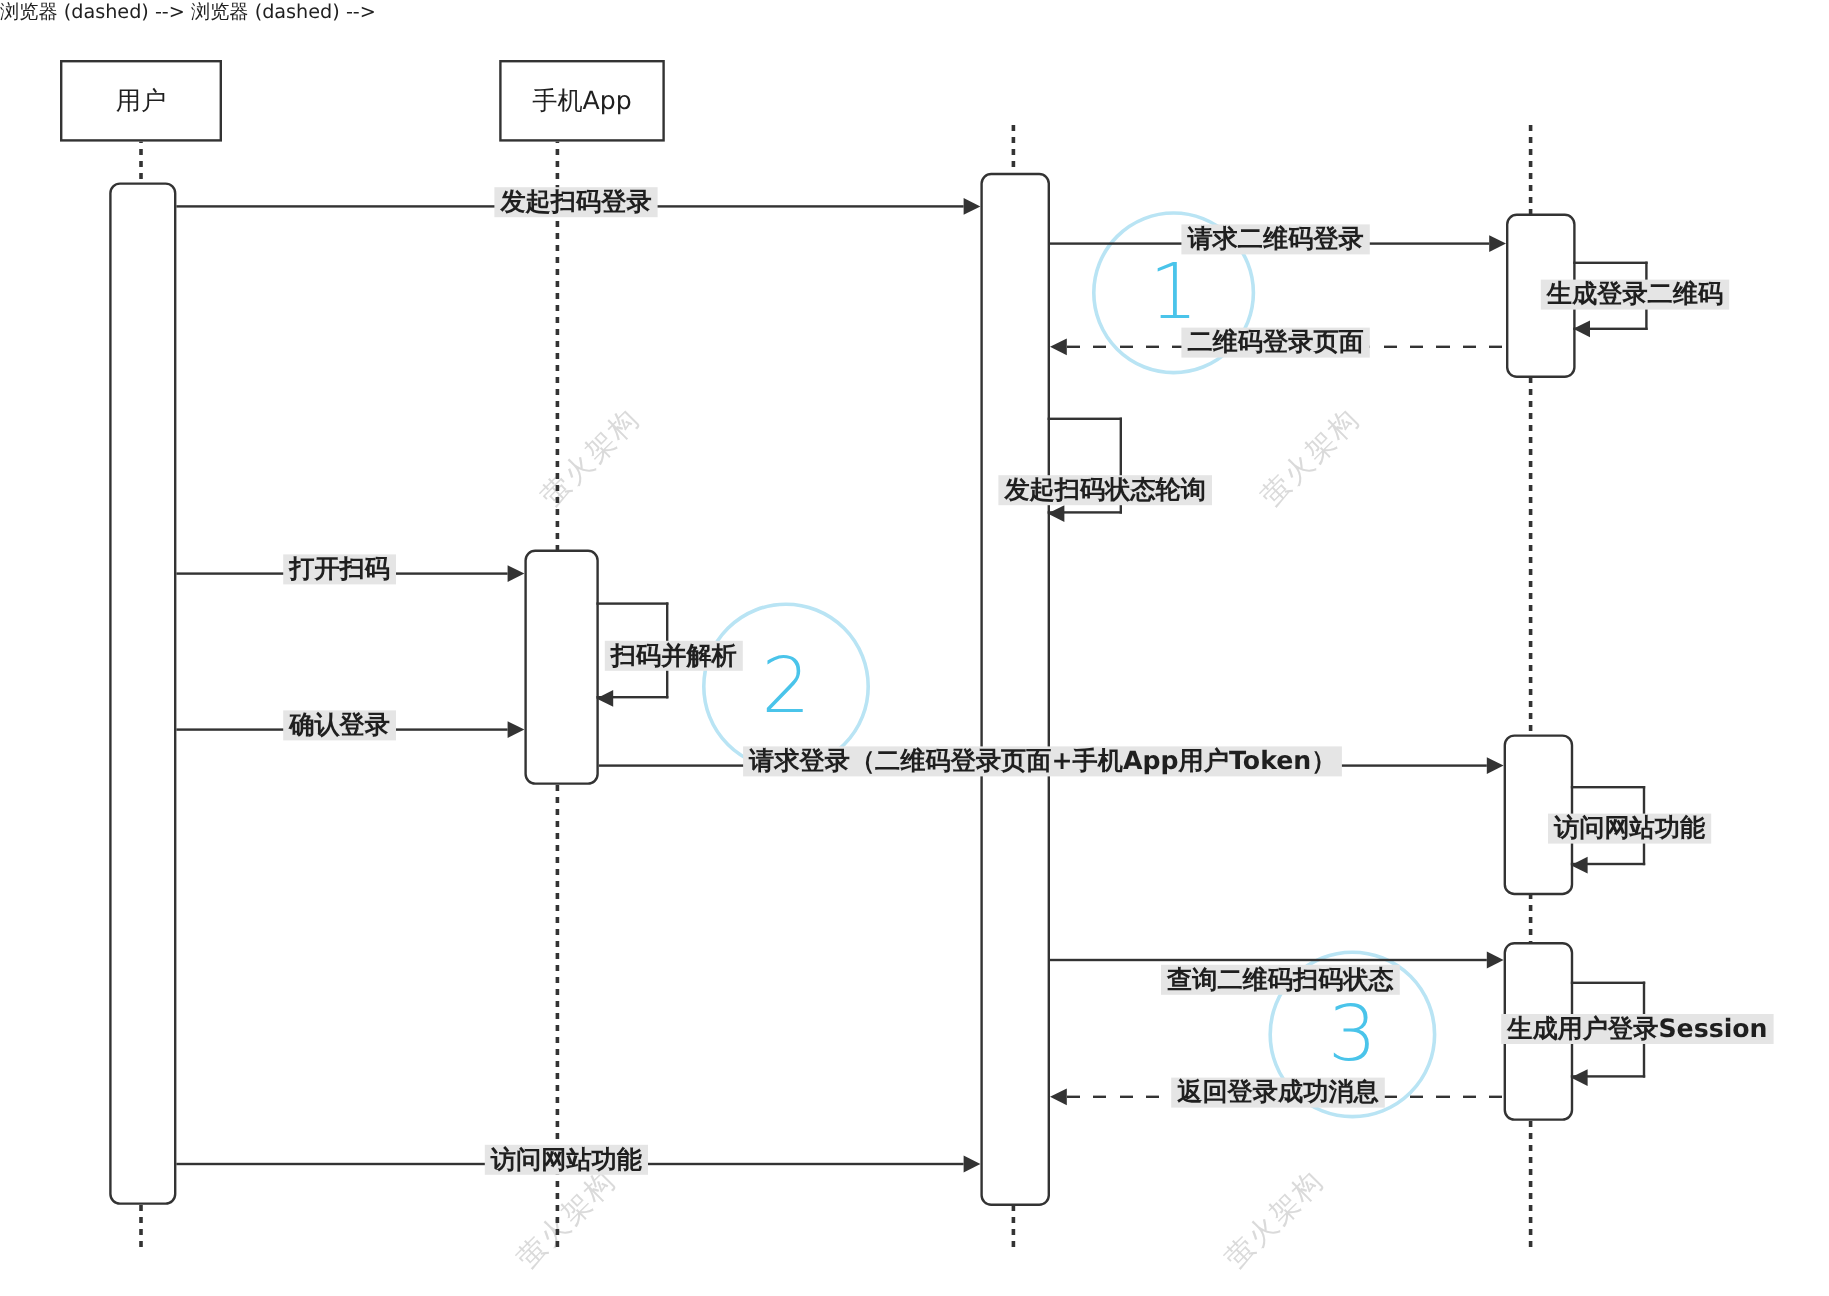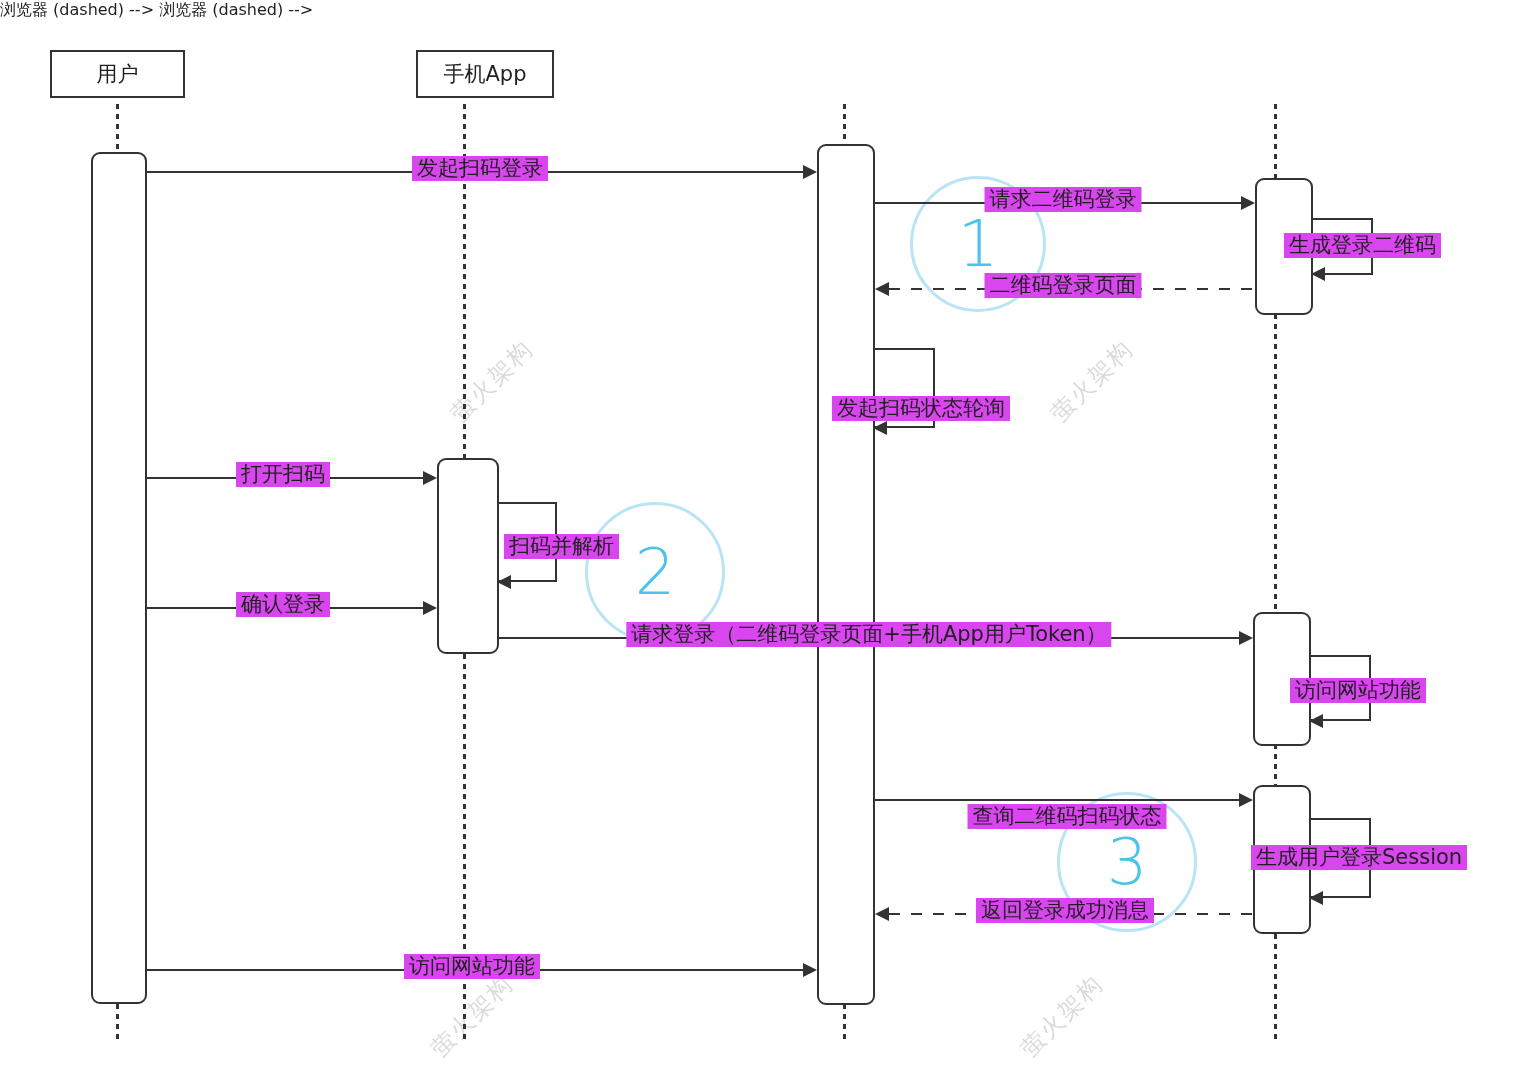--- a/index.html
+++ b/index.html
@@ -1,37 +1,37 @@
 <!DOCTYPE html>
 <html><head>
 <meta charset="utf-8">
 <style>
   html,body{margin:0;padding:0;background:#fff;}
   body{font-family:"DejaVu Sans","Liberation Sans",sans-serif;color:#1f1f1f;}
   .canvas{position:relative;width:1524px;height:1080px;background:#fff;overflow:hidden;}
   *{box-sizing:border-box;}
 
-  .actor{position:absolute;top:50px;height:48px;border:2px solid #333;background:#fff;
+  .actor{position:absolute;top:50px;height:68px;border:2px solid #333;background:#fff;
          display:flex;align-items:center;justify-content:center;font-size:21px;z-index:2;}
   .lifeline{position:absolute;top:104px;height:940px;width:3px;z-index:0;
             background-image:repeating-linear-gradient(to bottom,#333 0 5px,transparent 5px 10px);}
   .activation{position:absolute;background:#fff;border:2px solid #333;border-radius:9px;z-index:1;}
   .selfloop{position:absolute;border:2px solid #333;border-left:none;z-index:1;background:transparent;}
 
   .badge{position:absolute;border:3px solid #b9e4f4;border-radius:50%;z-index:2;
          display:flex;align-items:center;justify-content:center;
          color:#4ac4ea;font-size:64px;font-weight:200;background:transparent;}
 
   .msg-line{position:absolute;height:2px;background:#333;z-index:3;}
   .msg-line.dashed{background:repeating-linear-gradient(to right,#333 0 11px,transparent 11px 22px);}
   .head{position:absolute;width:0;height:0;z-index:3;border-top:7px solid transparent;border-bottom:7px solid transparent;}
   .head.right{border-left:14px solid #333;}
   .head.left{border-right:14px solid #333;}
 
-  .msg-label{position:absolute;font-size:21px;background:#d946ef;padding:0 5px;white-space:nowrap;z-index:4;line-height:25px;}
+  .msg-label{position:absolute;font-size:21px;background:#e5e5e5;padding:0 5px;white-space:nowrap;z-index:4;line-height:25px;font-weight:bold;}
   .msg-label.center{transform:translateX(-50%);}
 
   .wm{position:absolute;font-size:24px;color:#bdbdbd;opacity:.55;letter-spacing:2px;
       transform:rotate(-45deg);white-space:nowrap;z-index:0;}
 </style>
 </head>
 <body>
 
 <div class="canvas">
 

